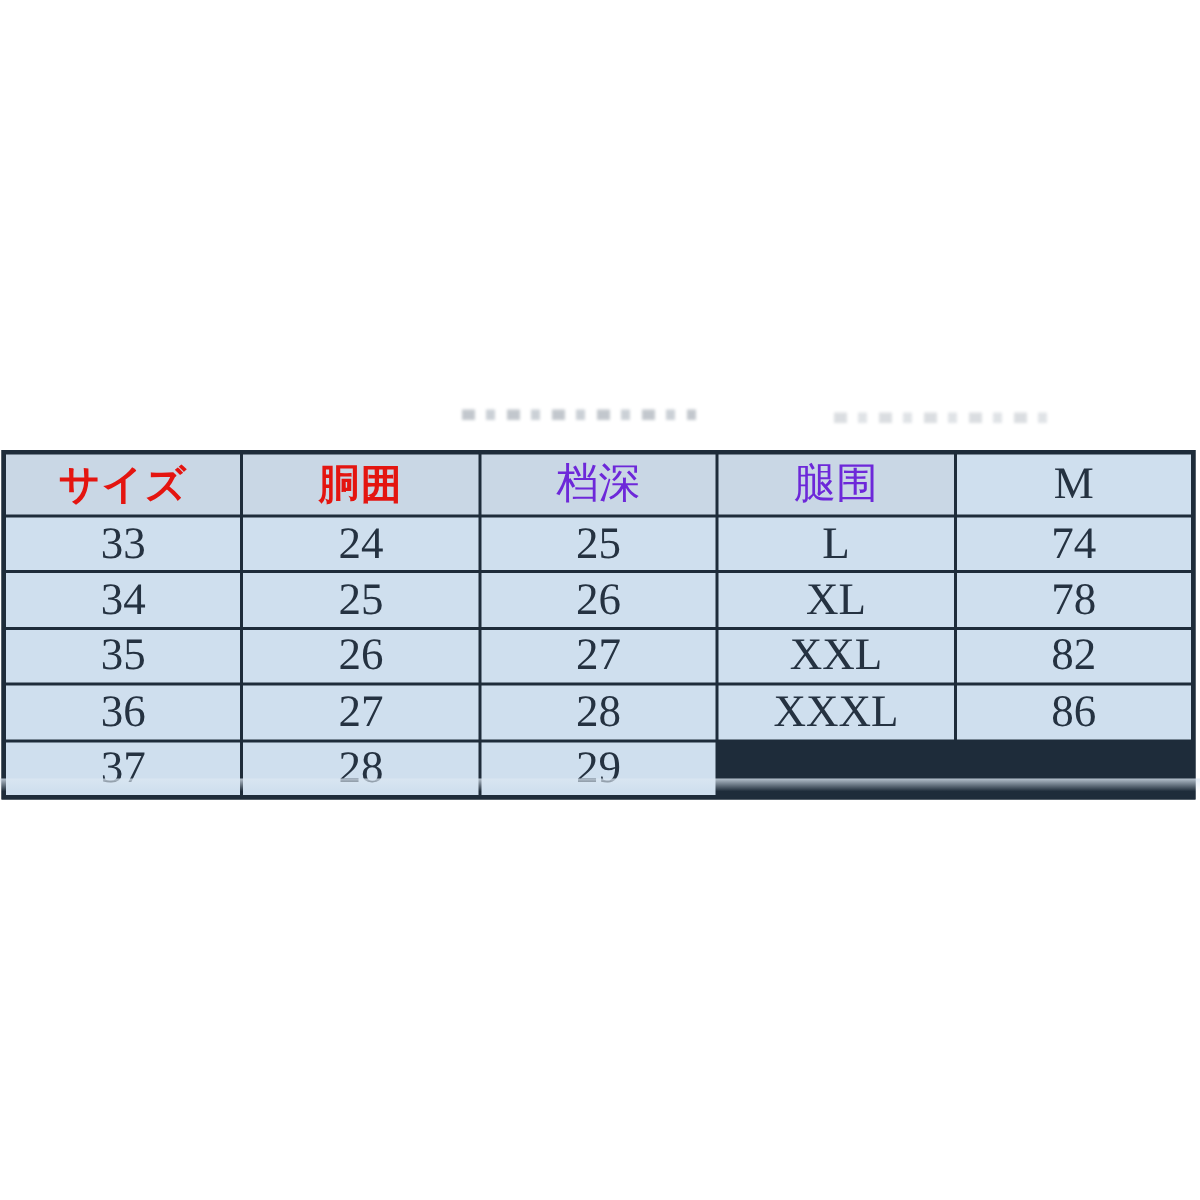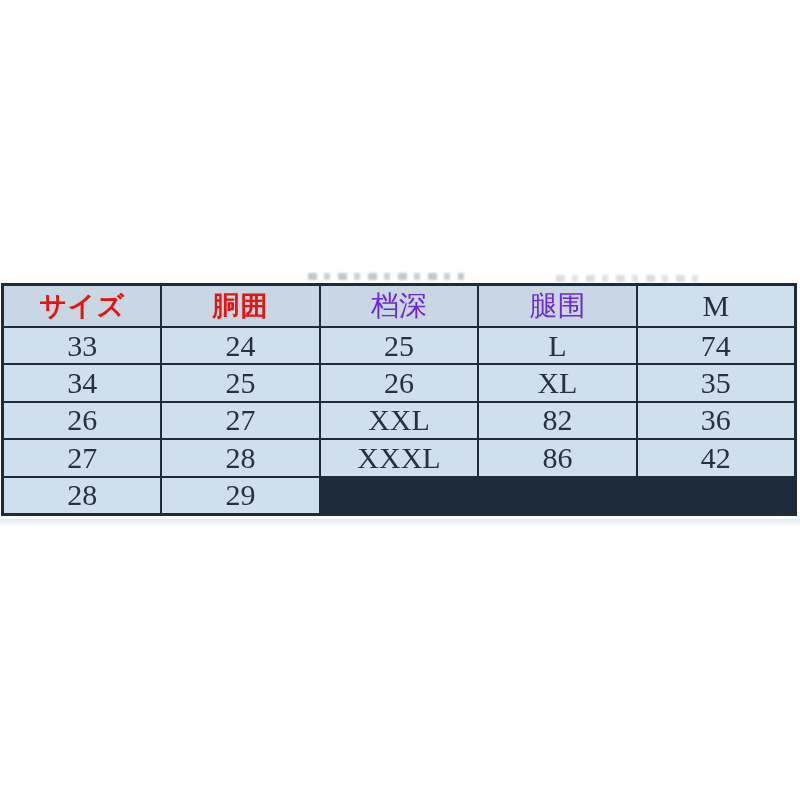--- a/index.html
+++ b/index.html
@@ -32,21 +32,21 @@
       transparent 9px, transparent 16px,
       #55677a 16px, #55677a 22px,
       transparent 22px, transparent 30px);
   }
   .artifact.a1{left:308px;top:273px;width:156px;}
   .artifact.a2{left:556px;top:275px;width:150px;opacity:.18;}
 
   
   .size-table{
     position:absolute;
-    left:1px;top:283px;
+    left:1px;top:300px;
     width:796px;height:233px;
     display:grid;
     grid-template-columns:repeat(5,1fr);
     grid-template-rows:40px repeat(5,1fr);
     gap:2px;
     background:var(--border-color);
     border:3px solid var(--border-color);
     filter:blur(0.35px);
   }
   .cell{
@@ -100,32 +100,33 @@
     <div class="cell">24</div>
     <div class="cell">25</div>
 
     <div class="cell">L</div>
     <div class="cell">74</div>
     <div class="cell">34</div>
     <div class="cell">25</div>
     <div class="cell">26</div>
 
     <div class="cell">XL</div>
+    <div class="cell">78</div>
     <div class="cell">35</div>
     <div class="cell">26</div>
     <div class="cell">27</div>
 
     <div class="cell">XXL</div>
     <div class="cell">82</div>
     <div class="cell">36</div>
     <div class="cell">27</div>
     <div class="cell">28</div>
 
     <div class="cell">XXXL</div>
     <div class="cell">86</div>
-    <div class="cell">42</div>
+    <div class="cell">37</div>
     <div class="cell">28</div>
     <div class="cell">29</div>
   </div>
 
   <div class="table-fade"></div>
 
 </div>
 
 </body></html>

